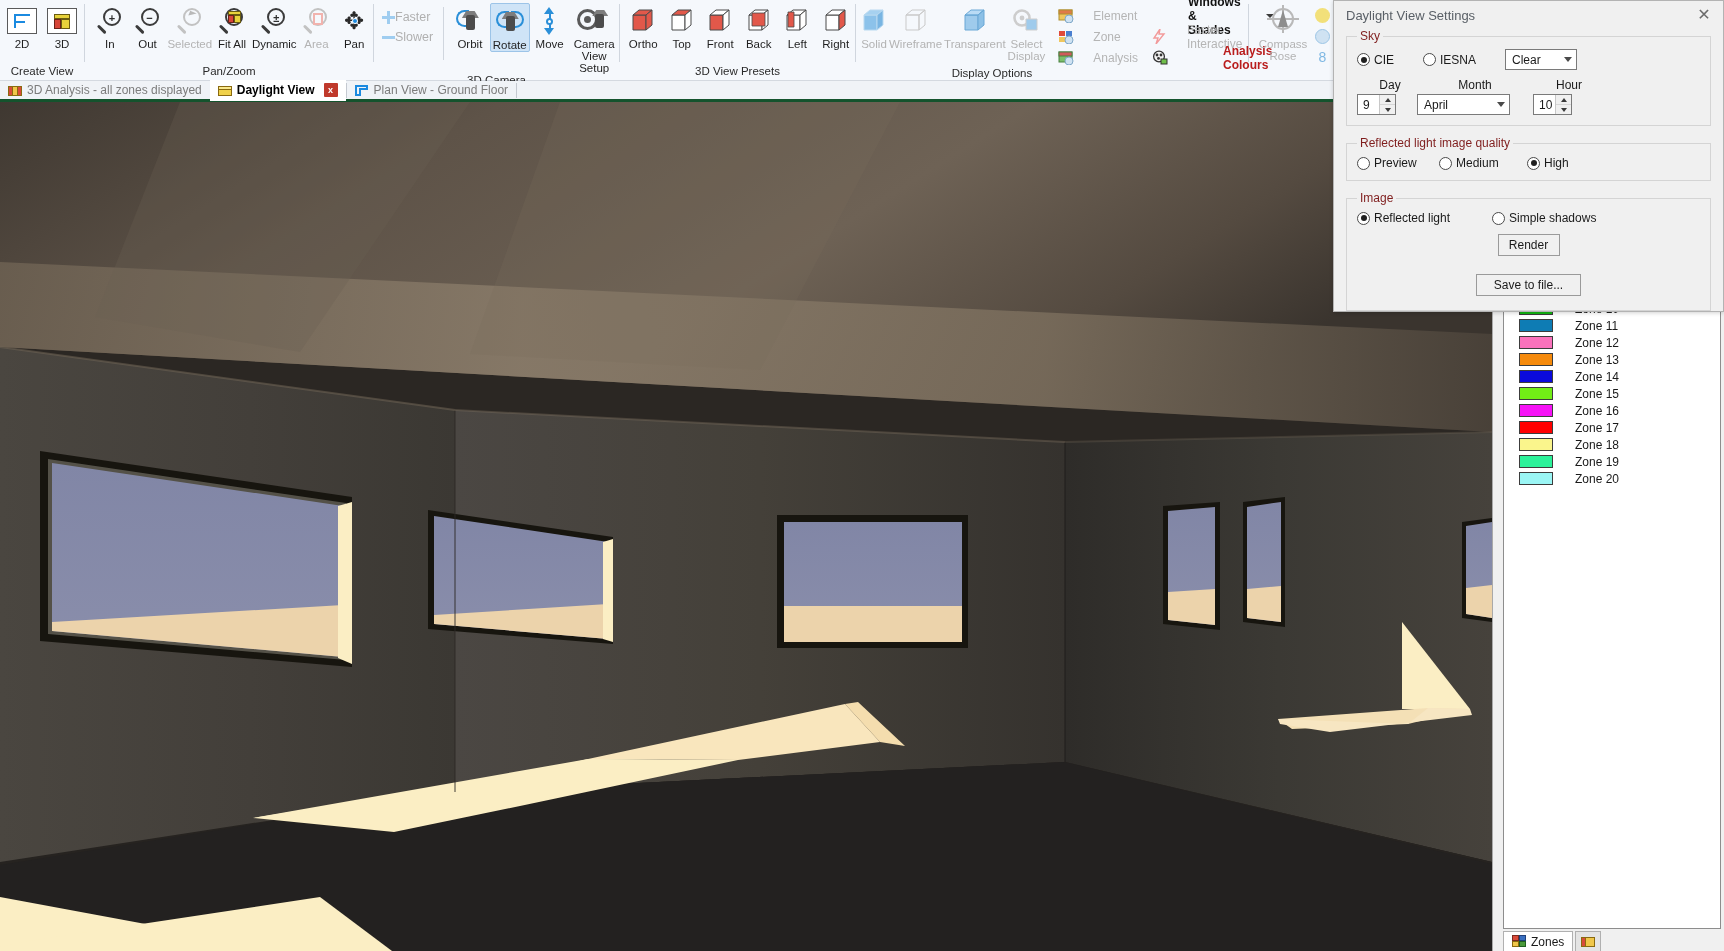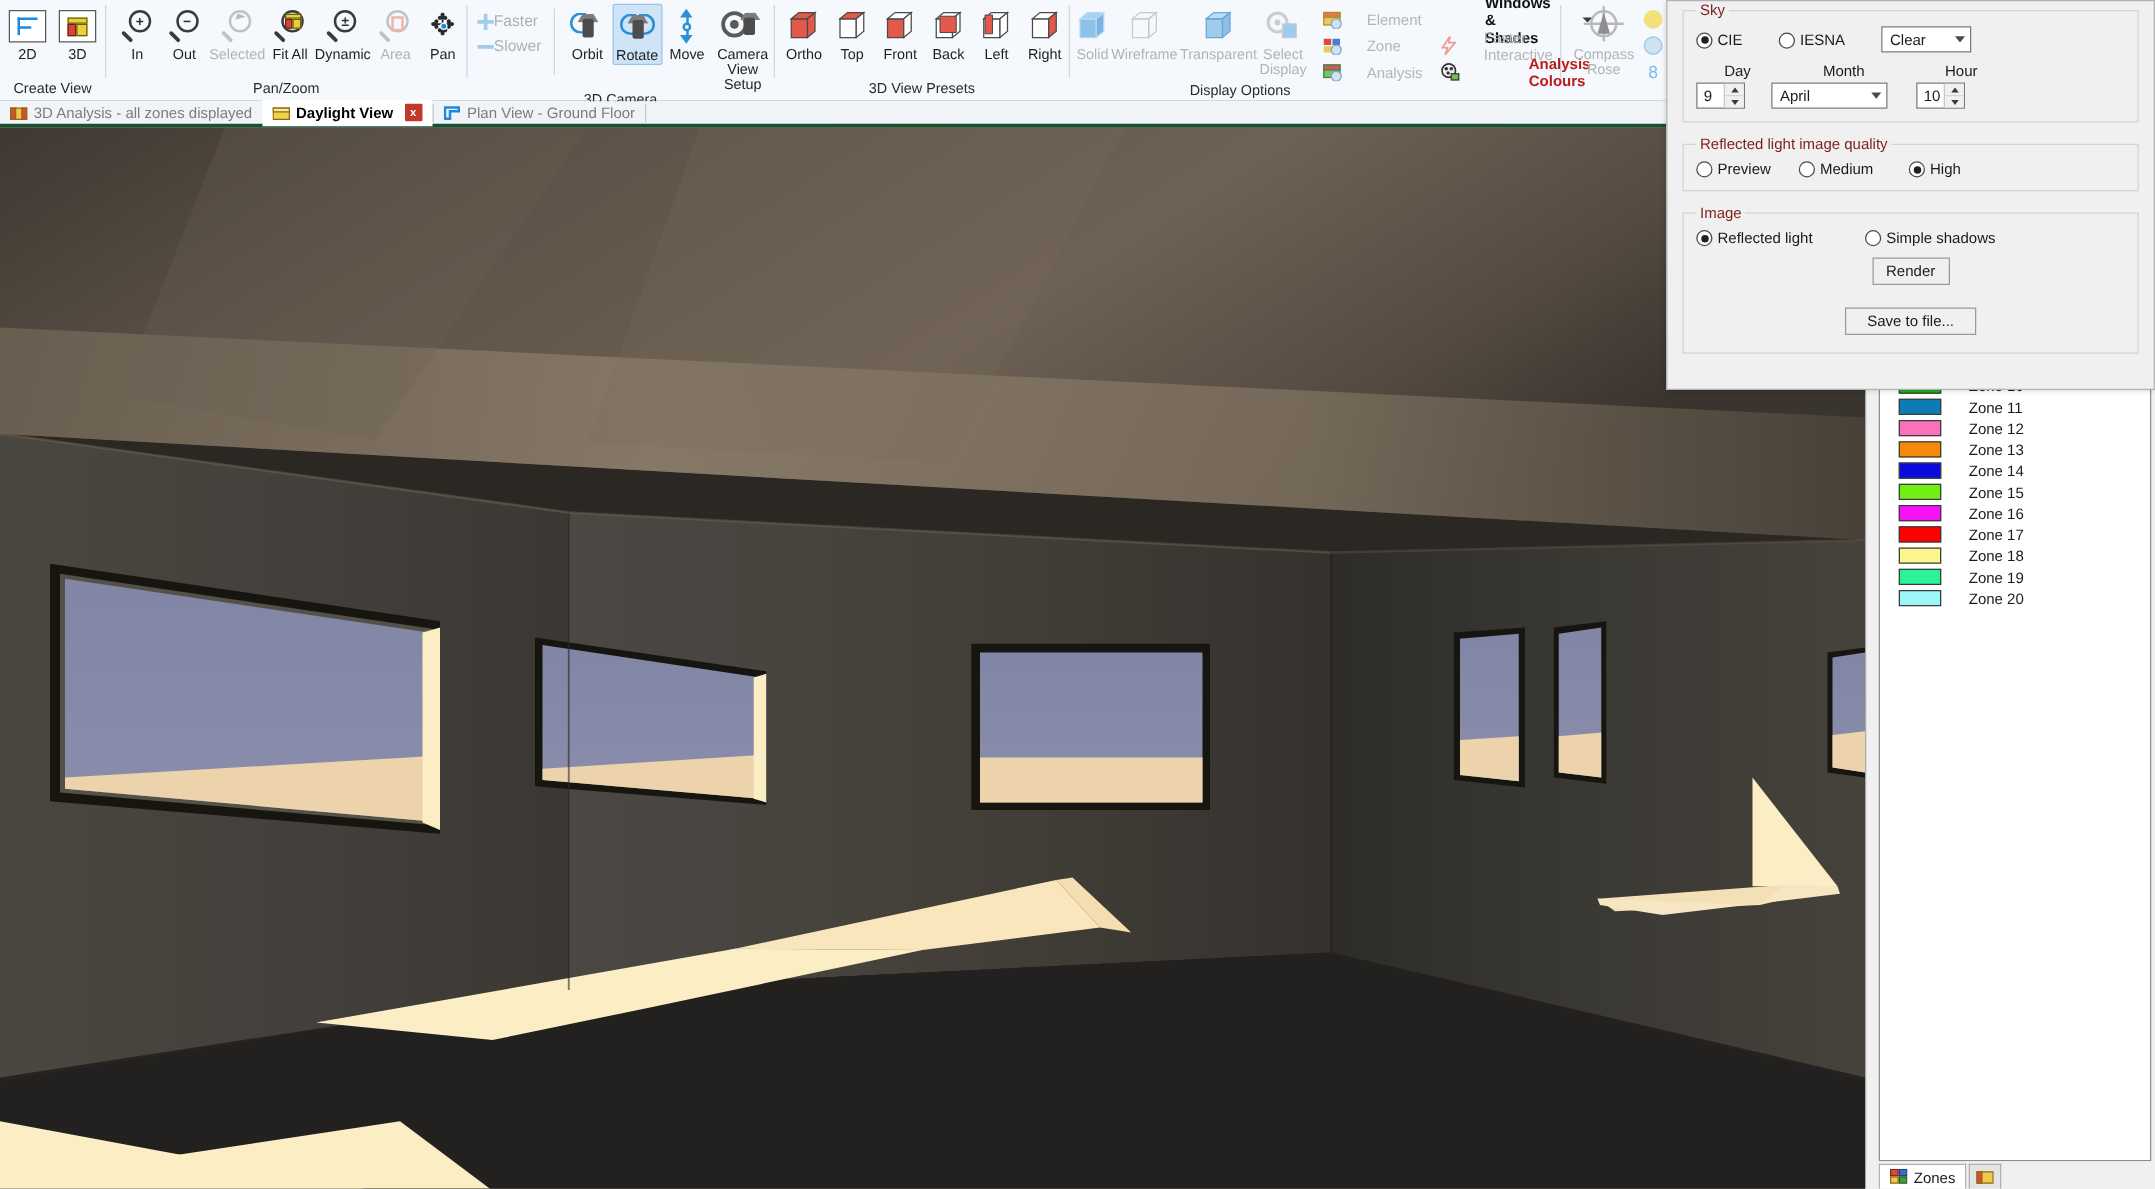--- a/index.html
+++ b/index.html
@@ -183,21 +183,21 @@
     padding:0 6px 0 12px; font-size:13px; color:#5a6067;
   }
   .dlg-title .t { flex:1; }
   .dlg-close { width:26px;height:24px;line-height:24px;text-align:center;font-size:16px;color:#6b6b6b; }
   .dlg-body { padding:0 12px; }
   fieldset.grp {
     border:1px solid #d4d4d4; margin:0 0 10px 0; padding:4px 10px 10px 10px;
   }
   fieldset.grp legend { font-size:12px; color:#7f1d1d; padding:0 3px; }
   .row { display:flex; align-items:center; }
-  .radio { display:flex; align-items:flex-end; gap:4px; font-size:12px; }
+  .radio { display:flex; align-items:center; gap:4px; font-size:12px; }
   .rdot {
     width:13px;height:13px;border-radius:50%;border:1px solid #4a4a4a;background:#fff;
     display:flex;align-items:center;justify-content:center; flex:none;
   }
   .rdot.on:after { content:""; width:6px;height:6px;border-radius:50%;background:#202020; }
   .combo {
     height:21px;border:1px solid #7a7a7a;background:#fff;display:flex;align-items:center;
     padding:0 4px 0 6px; font-size:12px; justify-content:space-between;
   }
   .combo .cv { flex:1; }
@@ -855,20 +855,24 @@
           <svg width="14" height="13" viewBox="0 0 14 13">
             <rect x="0.5" y="2.5" width="13" height="9" fill="#f0c74a" stroke="#8a6a10"></rect>
             <rect x="0.5" y="2.5" width="4" height="9" fill="#d94a3a" stroke="#8a6a10"></rect>
           </svg>
         </span>
       </div>
     </div>
   </div>
 
   <div class="dialog">
+    <div class="dlg-title">
+      <div class="t">Daylight View Settings</div>
+      <div class="dlg-close">✕</div>
+    </div>
     <div class="dlg-body">
 
       <fieldset class="grp">
         <legend>Sky</legend>
         <div class="row" style="margin-top:2px">
           <div class="radio" style="width:66px">
             <span class="rdot on"></span>
             <span>CIE</span>
           </div>
           <div class="radio" style="width:82px">

